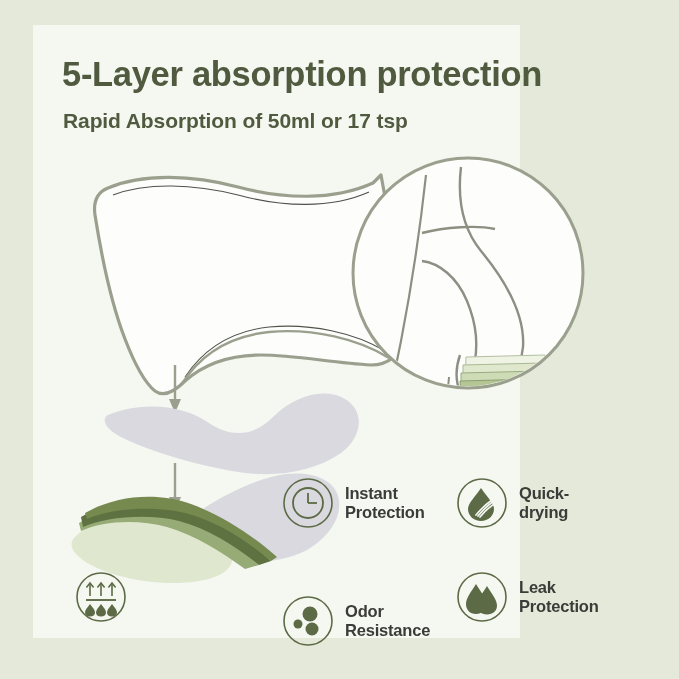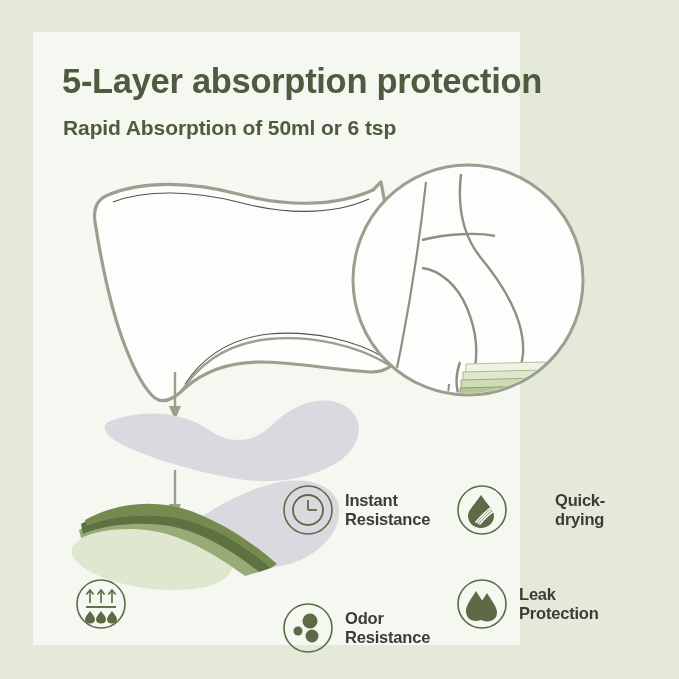--- a/index.html
+++ b/index.html
@@ -15,21 +15,21 @@
   }
   #infographic {
     position: relative;
     width: 679px;
     height: 679px;
     background: #e4e9da;
   }
   .card {
     position: absolute;
     left: 33px;
-    top: 32px;
+    top: 25px;
     width: 487px;
     height: 613px;
     background: #f5f7f1;
   }
   .headline {
     position: absolute;
     left: 29px;
     top: 30px;
     font-size: 34.5px;
     font-weight: bold;
@@ -68,33 +68,33 @@
   .feature .flabel {
     margin-left: 11px;
     font-size: 16.5px;
     font-weight: bold;
     color: #3b3b38;
     line-height: 1.16;
     white-space: pre-line;
     letter-spacing: -0.2px;
   }
   .f-instant   { left: 249px; top: 452px; }
-  .f-quick     { left: 423px; top: 452px; gap: 36px; }
+  .f-quick     { left: 423px; top: 452px; }
   .f-moisture  { left:  42px; top: 546px; }
   .f-odor      { left: 249px; top: 546px; margin-top: 24px; }
   .f-leak      { left: 423px; top: 546px; align-items: center; }
 </style>
 </head>
 <body>
 
 <div id="infographic">
   <div class="card">
 
     <div class="headline">5-Layer absorption protection</div>
-    <div class="subhead">Rapid Absorption of 50ml or 6 tsp</div>
+    <div class="subhead">Rapid Absorption of 50ml or 17 tsp</div>
 
     <svg class="art" viewBox="0 0 613 613">
 
       <g>
         <path d="M75 163 C 110 148, 160 150, 205 162 C 250 174, 300 176, 340 158
                  L 348 150 L 352 172 C 362 222, 372 272, 370 312
                  C 368 330, 355 340, 338 340
                  C 300 338, 262 330, 228 330
                  C 196 330, 170 340, 152 356
                  C 140 368, 130 372, 122 366
@@ -174,21 +174,21 @@
     </svg>
 
     <div class="feature f-instant">
       <svg class="badge" viewBox="0 0 52 52">
         <circle cx="26" cy="26" r="24" fill="none" stroke="#5c6b46" stroke-width="1.6"></circle>
         <circle cx="26" cy="26" r="15" fill="none" stroke="#5c6b46" stroke-width="1.8"></circle>
         <line x1="26" y1="26" x2="26" y2="16" stroke="#5c6b46" stroke-width="1.8"></line>
         <line x1="26" y1="26" x2="35" y2="26" stroke="#5c6b46" stroke-width="1.8"></line>
       </svg>
       <div class="flabel">Instant
-Resistance</div>
+Protection</div>
     </div>
 
     <div class="feature f-quick">
       <svg class="badge" viewBox="0 0 52 52">
         <circle cx="26" cy="26" r="24" fill="none" stroke="#5c6b46" stroke-width="1.6"></circle>
         <path d="M25 11 C 31 20, 38 26, 38 32 C 38 39, 32 44, 25 44
                  C 18 44, 12 39, 12 32 C 12 26, 19 20, 25 11 Z" fill="#5c6b46"></path>
         <path d="M24 40 C 29 34, 34 29, 40 26" fill="none" stroke="#f5f7f1" stroke-width="1.7" stroke-linecap="round"></path>
         <path d="M22 39 C 27 33, 32 28, 38 24" fill="none" stroke="#f5f7f1" stroke-width="1.7" stroke-linecap="round"></path>
         <path d="M20 38 C 25 32, 30 27, 36 23" fill="none" stroke="#f5f7f1" stroke-width="1.7" stroke-linecap="round"></path>

